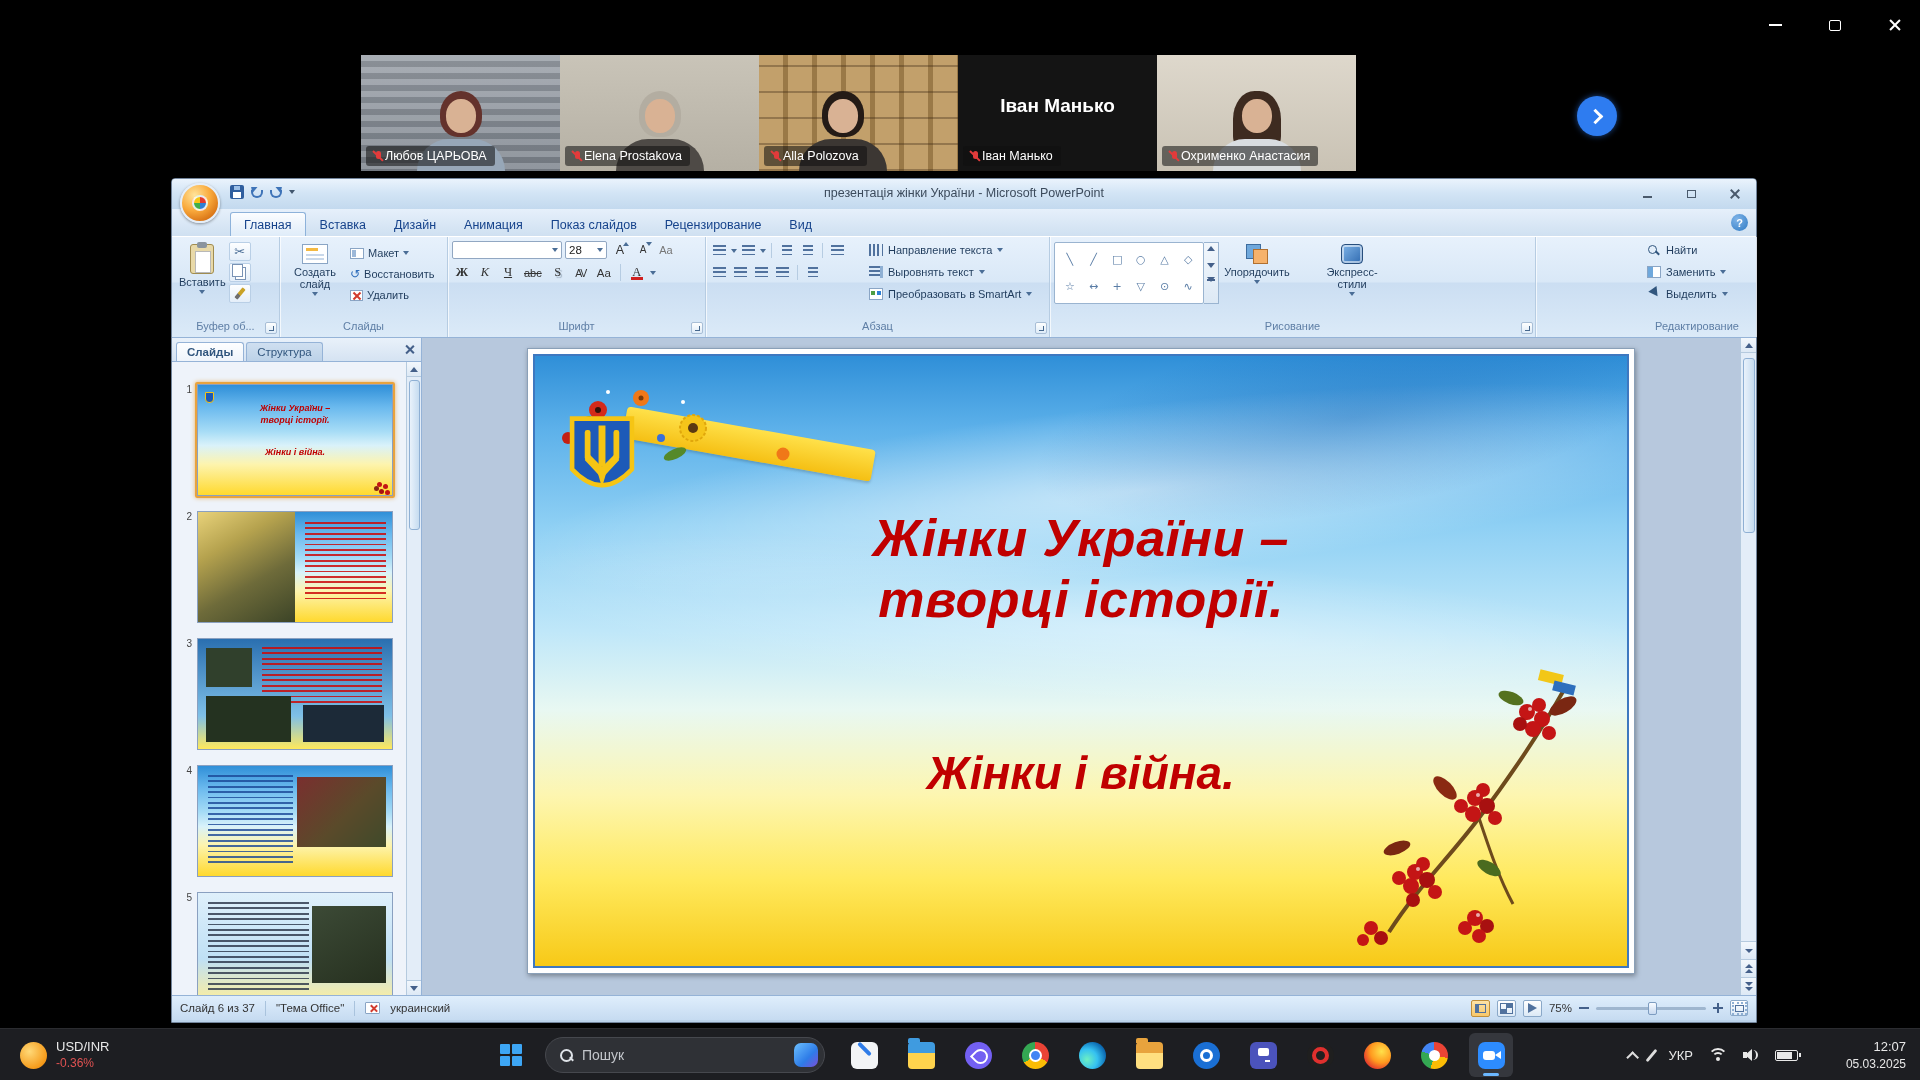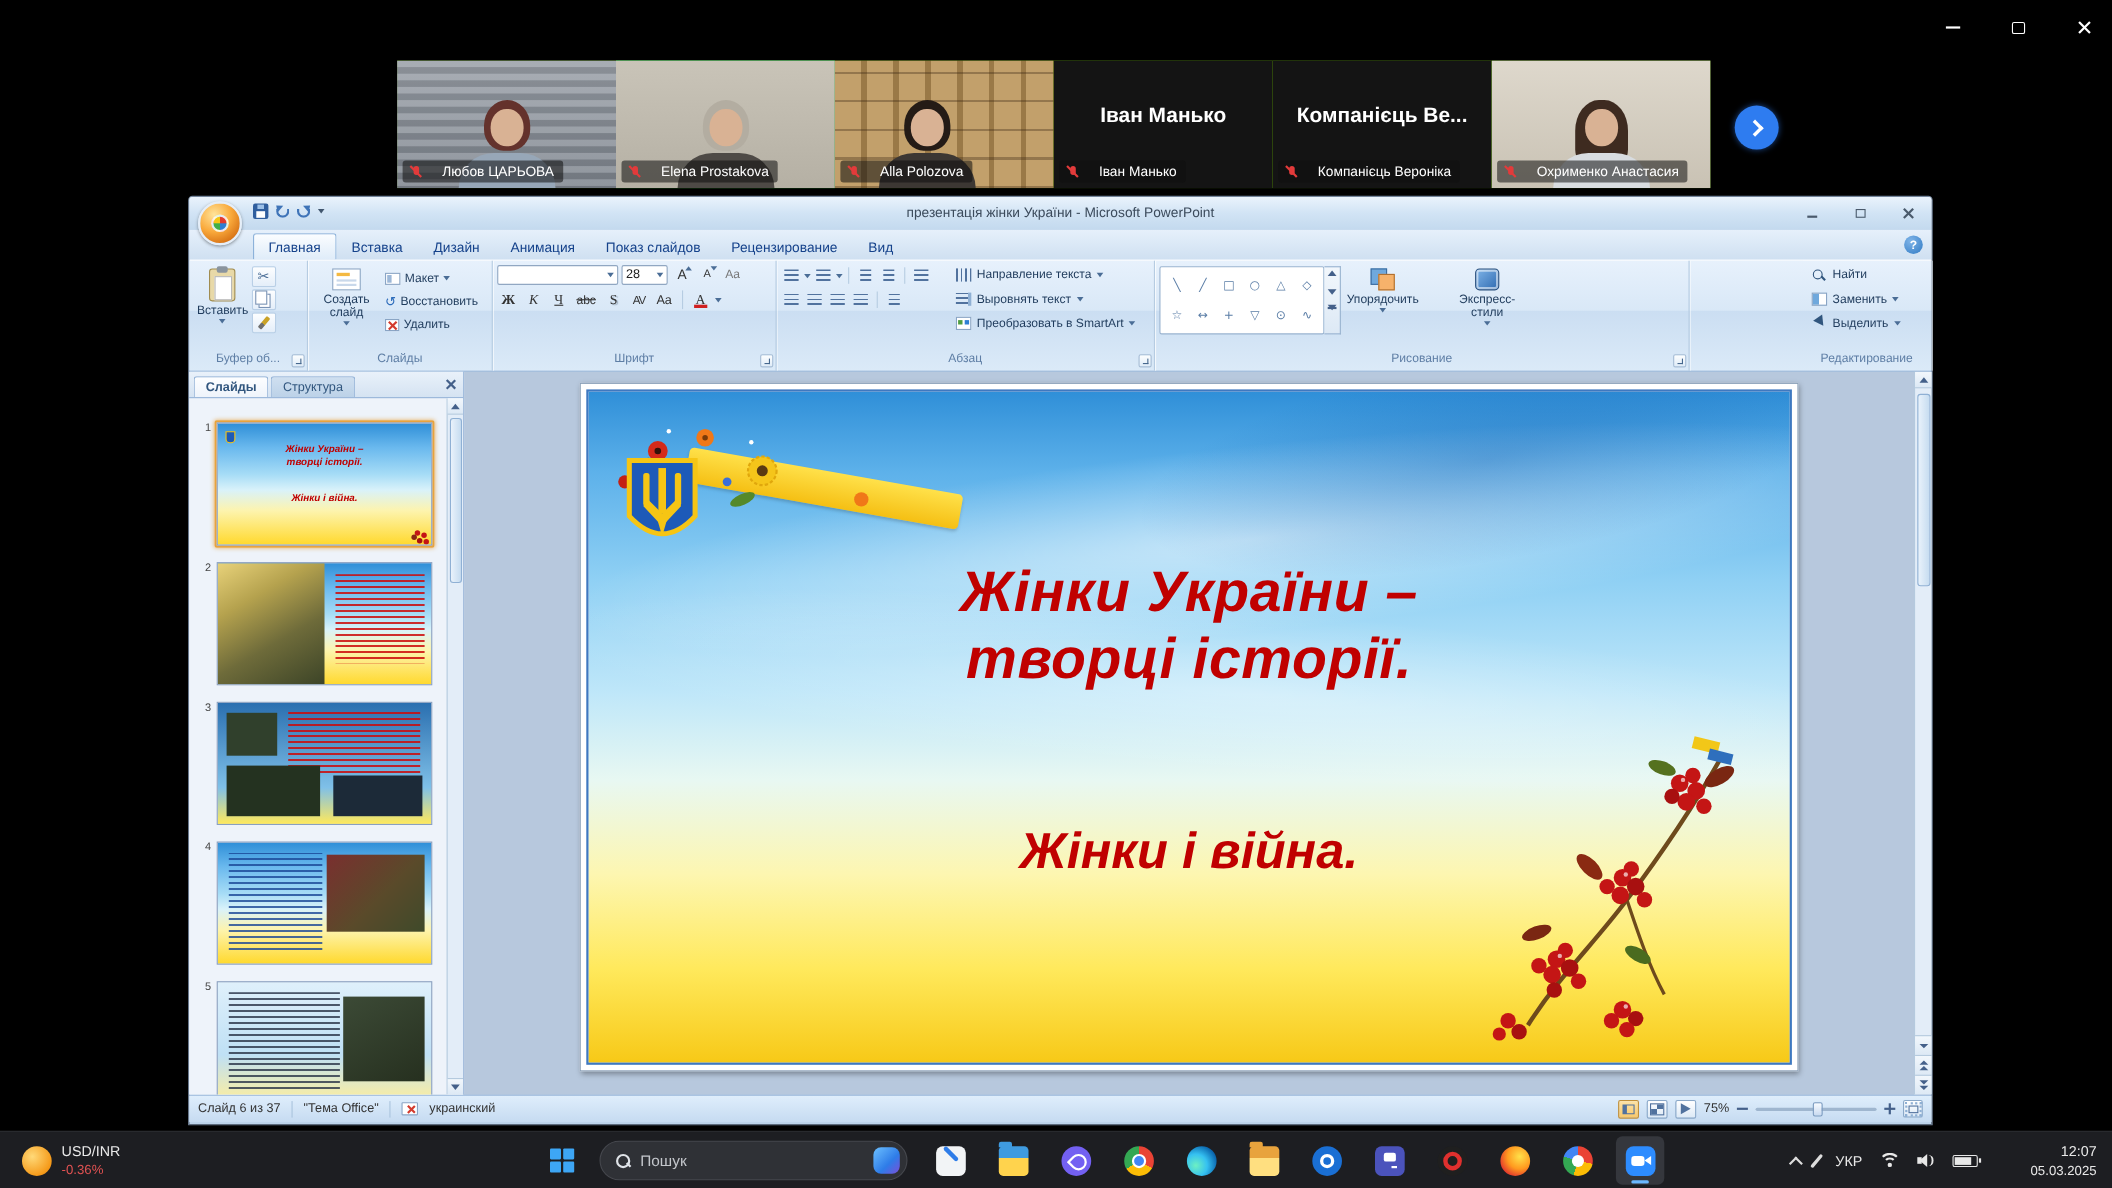--- a/index.html
+++ b/index.html
@@ -29,21 +29,21 @@
   .person { position:absolute; left:50%; bottom:0; transform:translateX(-50%); width:96px; height:80px; }
   .t3 .person { left:42%; }
   .hair { position:absolute; left:50%; transform:translateX(-50%); top:0; width:42px; height:46px; border-radius:50% 50% 42% 42%; }
   .face { position:absolute; left:50%; transform:translateX(-50%); top:8px; width:30px; height:34px; border-radius:48%; background:#d9b294; }
   .torso { position:absolute; left:50%; transform:translateX(-50%); bottom:0; width:88px; height:32px; border-radius:40px 40px 0 0; }
   .t1 .hair{background:#64322c;} .t1 .torso{background:#97a7b8;}
   .t2 .hair{background:#b3ada1;} .t2 .torso{background:#4e4a46;}
   .t3 .hair{background:#241b16;} .t3 .torso{background:#3c3733;}
   .t6 .hair{background:#3e2b20; height:62px; width:48px; border-radius:45% 45% 28% 28%;} .t6 .torso{background:#d8dce0;}
   .bigname { position:absolute; left:50%; top:44%; transform:translate(-50%,-50%); color:#fff; font-size:19px; font-weight:600; white-space:nowrap; }
-  .nametag { position:absolute; left:5px; bottom:5px; display:flex; align-items:center; gap:19px; background:rgba(15,15,15,.55); padding:3px 8px 3px 6px; border-radius:3px; color:#fff; font-size:12.5px; white-space:nowrap; max-width:188px; overflow:hidden; }
+  .nametag { position:absolute; left:5px; bottom:5px; display:flex; align-items:center; gap:2px; background:rgba(15,15,15,.55); padding:3px 8px 3px 6px; border-radius:3px; color:#fff; font-size:12.5px; white-space:nowrap; max-width:188px; overflow:hidden; }
   .mic-off { position:relative; width:11px; height:13px; flex:0 0 auto; }
   .mic-off::before { content:""; position:absolute; left:3.5px; top:1px; width:5px; height:8px; border-radius:3px; background:#e23b3b; }
   .mic-off::after { content:""; position:absolute; left:5px; top:-1px; width:1.8px; height:14px; background:#e23b3b; transform:rotate(-45deg); }
   .znext { position:absolute; left:1577px; top:96px; width:40px; height:40px; border-radius:50%; background:#2e7cf0; display:flex; align-items:center; justify-content:center; z-index:55; box-shadow:0 0 6px rgba(46,124,240,.6); }
   .znext i { width:11px; height:11px; border-top:3px solid #fff; border-right:3px solid #fff; transform:rotate(45deg); margin-left:-4px; }
 
   
   .ppt { position:absolute; left:171px; top:178px; width:1586px; height:845px; background:linear-gradient(#d4e5f7,#bcd3ea); border:1px solid #72849b; border-radius:4px 4px 0 0; z-index:40; }
 
   
@@ -359,28 +359,20 @@
 
     <div class="tile t4">
       <div class="vid"></div>
       <div class="bigname">Іван Манько</div>
       <div class="nametag">
         <span class="mic-off"></span>
         <span>Іван Манько</span>
       </div>
     </div>
 
-    <div class="tile t5">
-      <div class="vid"></div>
-      <div class="bigname">Компанієць Ве...</div>
-      <div class="nametag">
-        <span class="mic-off"></span>
-        <span>Компанієць Вероніка</span>
-      </div>
-    </div>
 
     <div class="tile t6">
       <div class="vid">
         <div class="person">
             <div class="hair"></div>
             <div class="face"></div>
             <div class="torso"></div>
           </div>
       </div>
       <div class="nametag">

